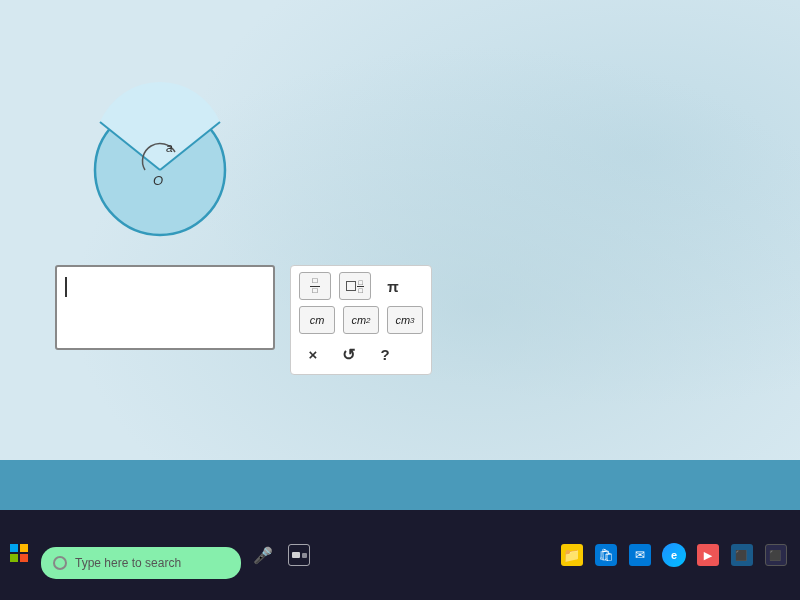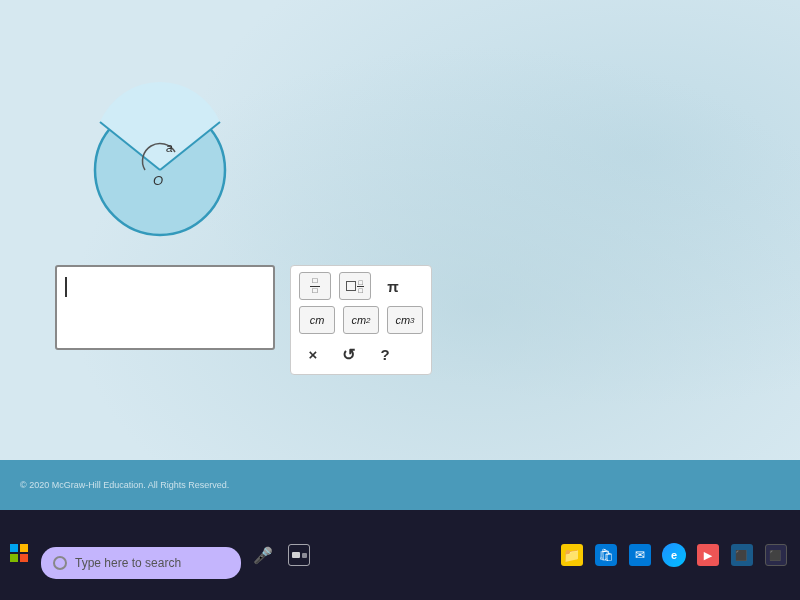--- a/index.html
+++ b/index.html
@@ -234,21 +234,21 @@
     .windows-btn {
       color: white;
       font-size: 18px;
       margin-right: 5px;
       cursor: pointer;
     }
 
     .search-bar {
       display: flex;
       align-items: center;
-      background: #c4b5fd;
+      background: #86efac;
       border-radius: 15px;
       padding: 6px 12px;
       gap: 8px;
       width: 200px;
       height: 32px;
       margin-top: 15px;
     }
 
     .search-circle {
       width: 14px;
@@ -384,21 +384,20 @@
         <button class="toolbar-btn plain">×</button>
 
         <button class="toolbar-btn plain" style="font-size:16px;">↺</button>
 
         <button class="toolbar-btn plain">?</button>
       </div>
     </div>
   </div>
 
   <div class="bottom-bar">
-    <div class="copyright-text">© 2020 McGraw-Hill Education. All Rights Reserved.</div>
   </div>
 
 </div>
 
 <div class="taskbar">
 
   <div class="windows-btn">
     <svg width="18" height="18" viewBox="0 0 18 18">
       <rect x="0" y="0" width="8" height="8" fill="#00a4ef"></rect>
       <rect x="10" y="0" width="8" height="8" fill="#ffb900"></rect>

